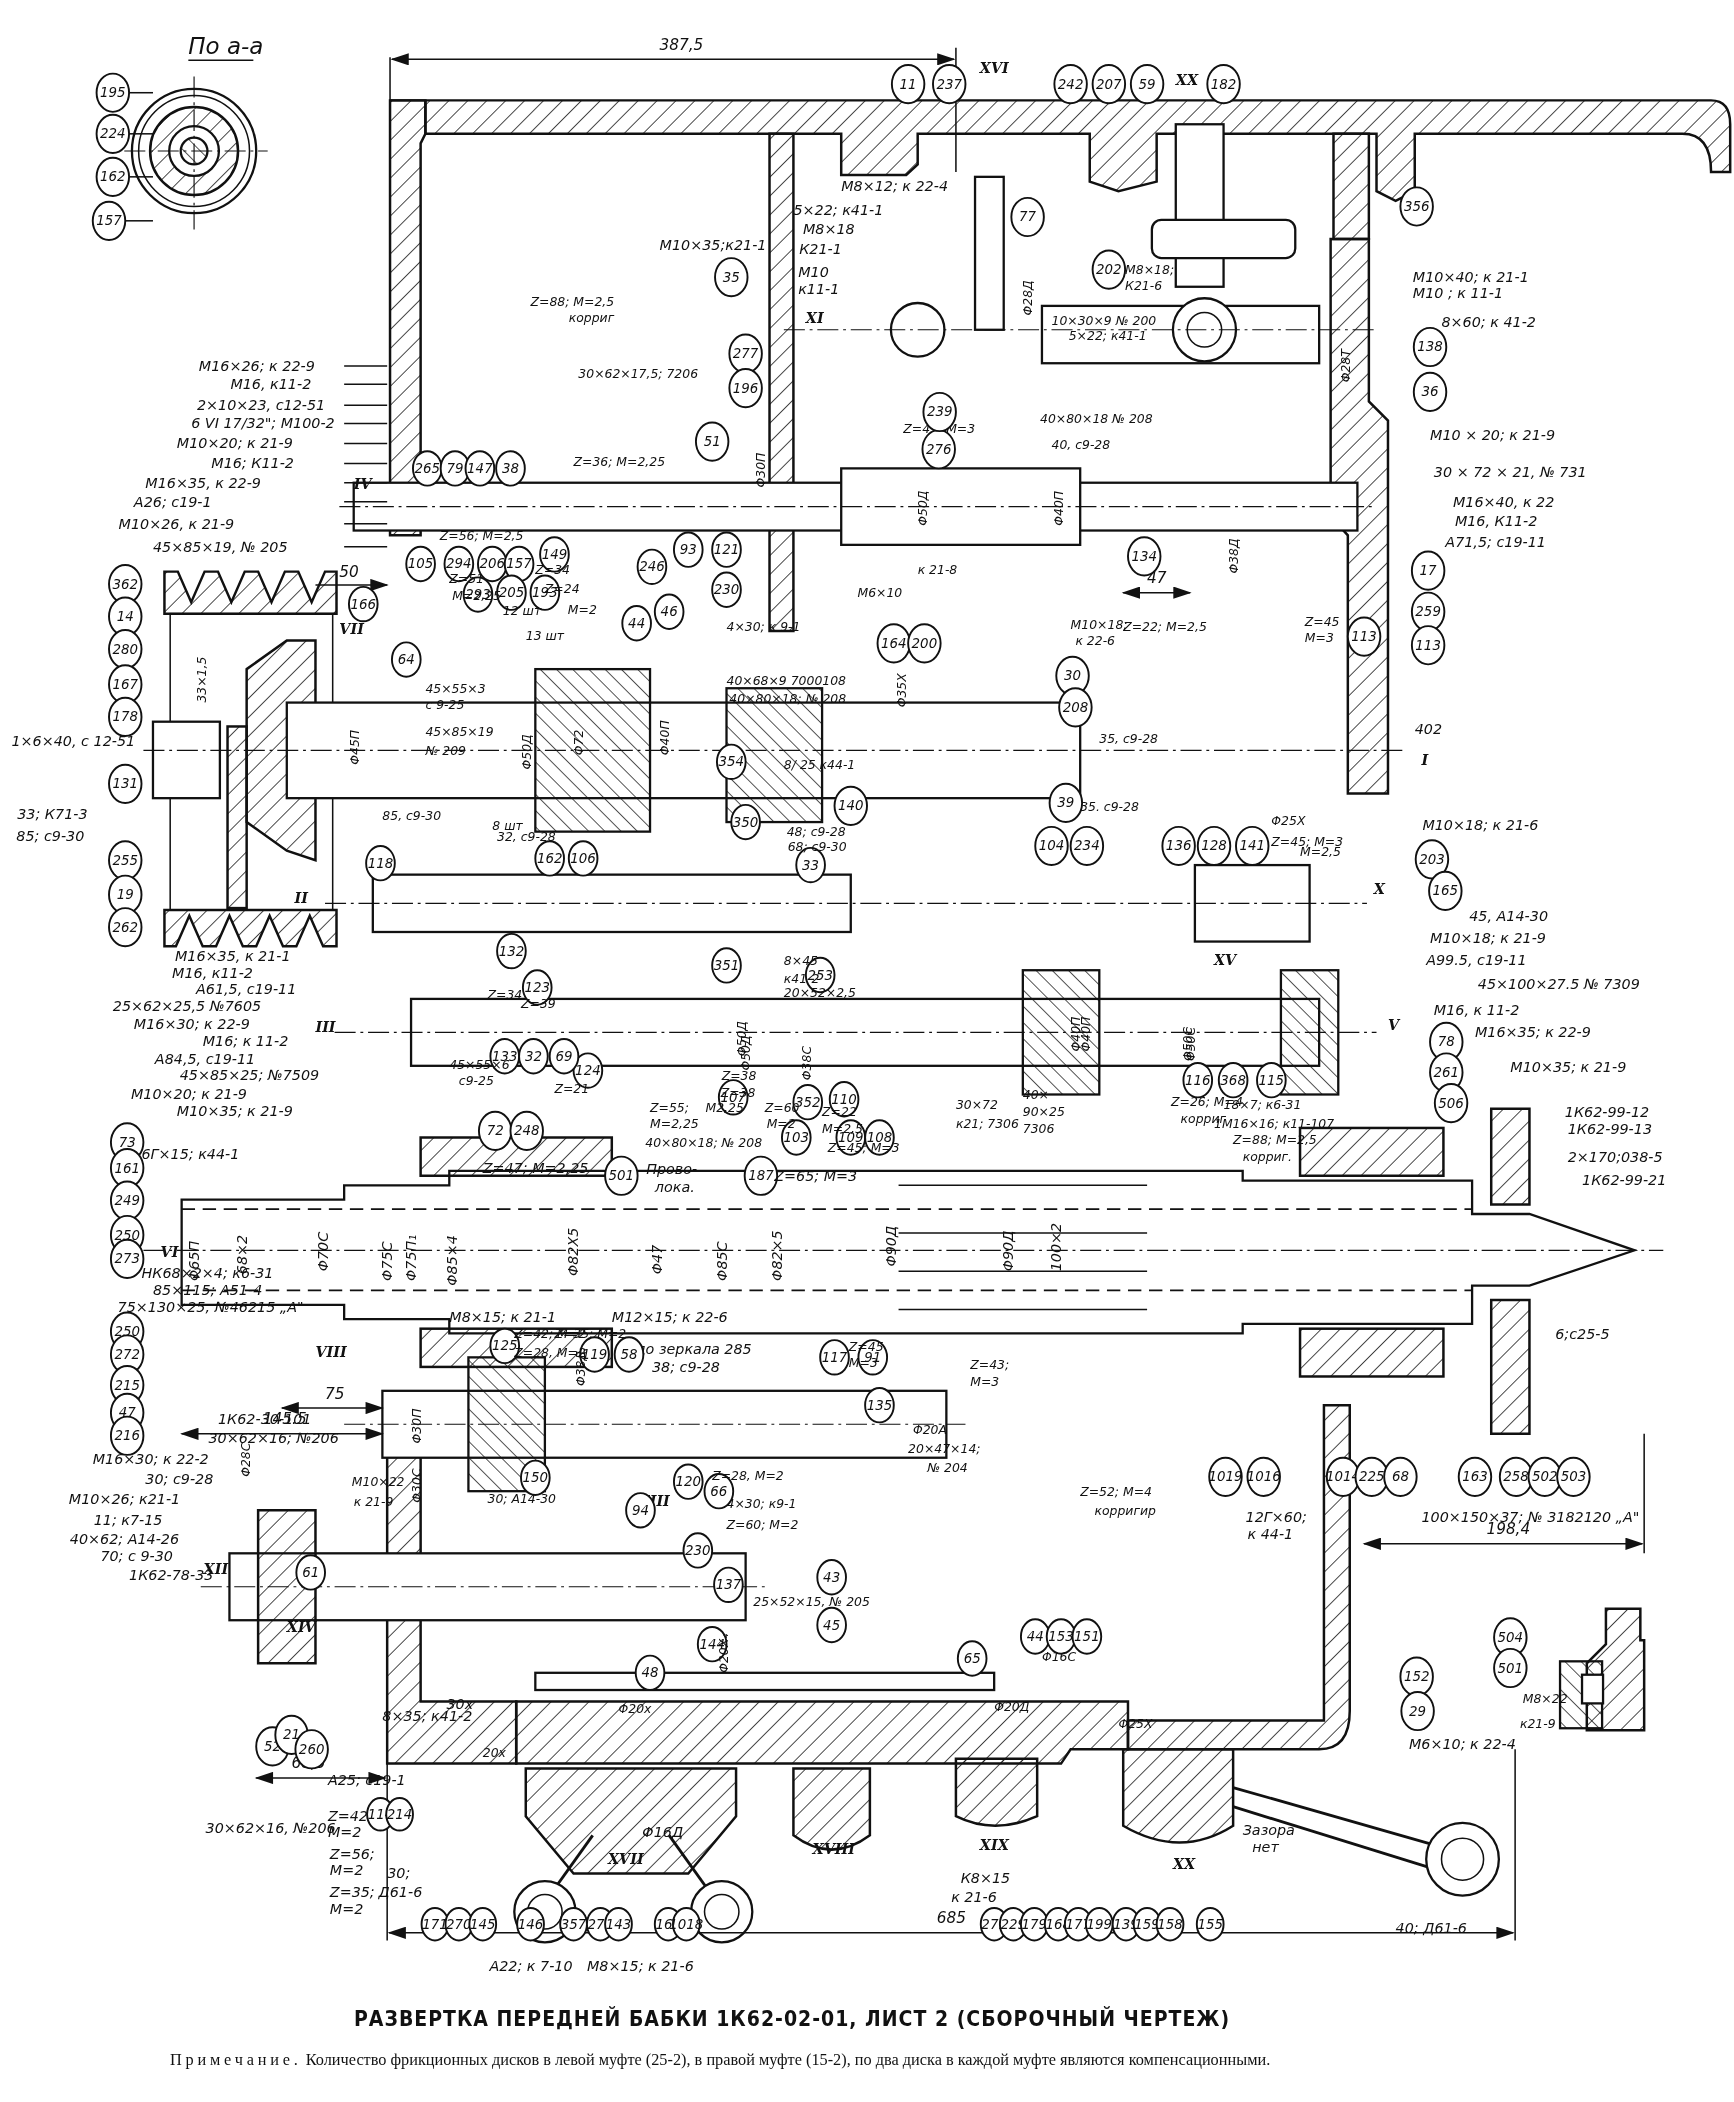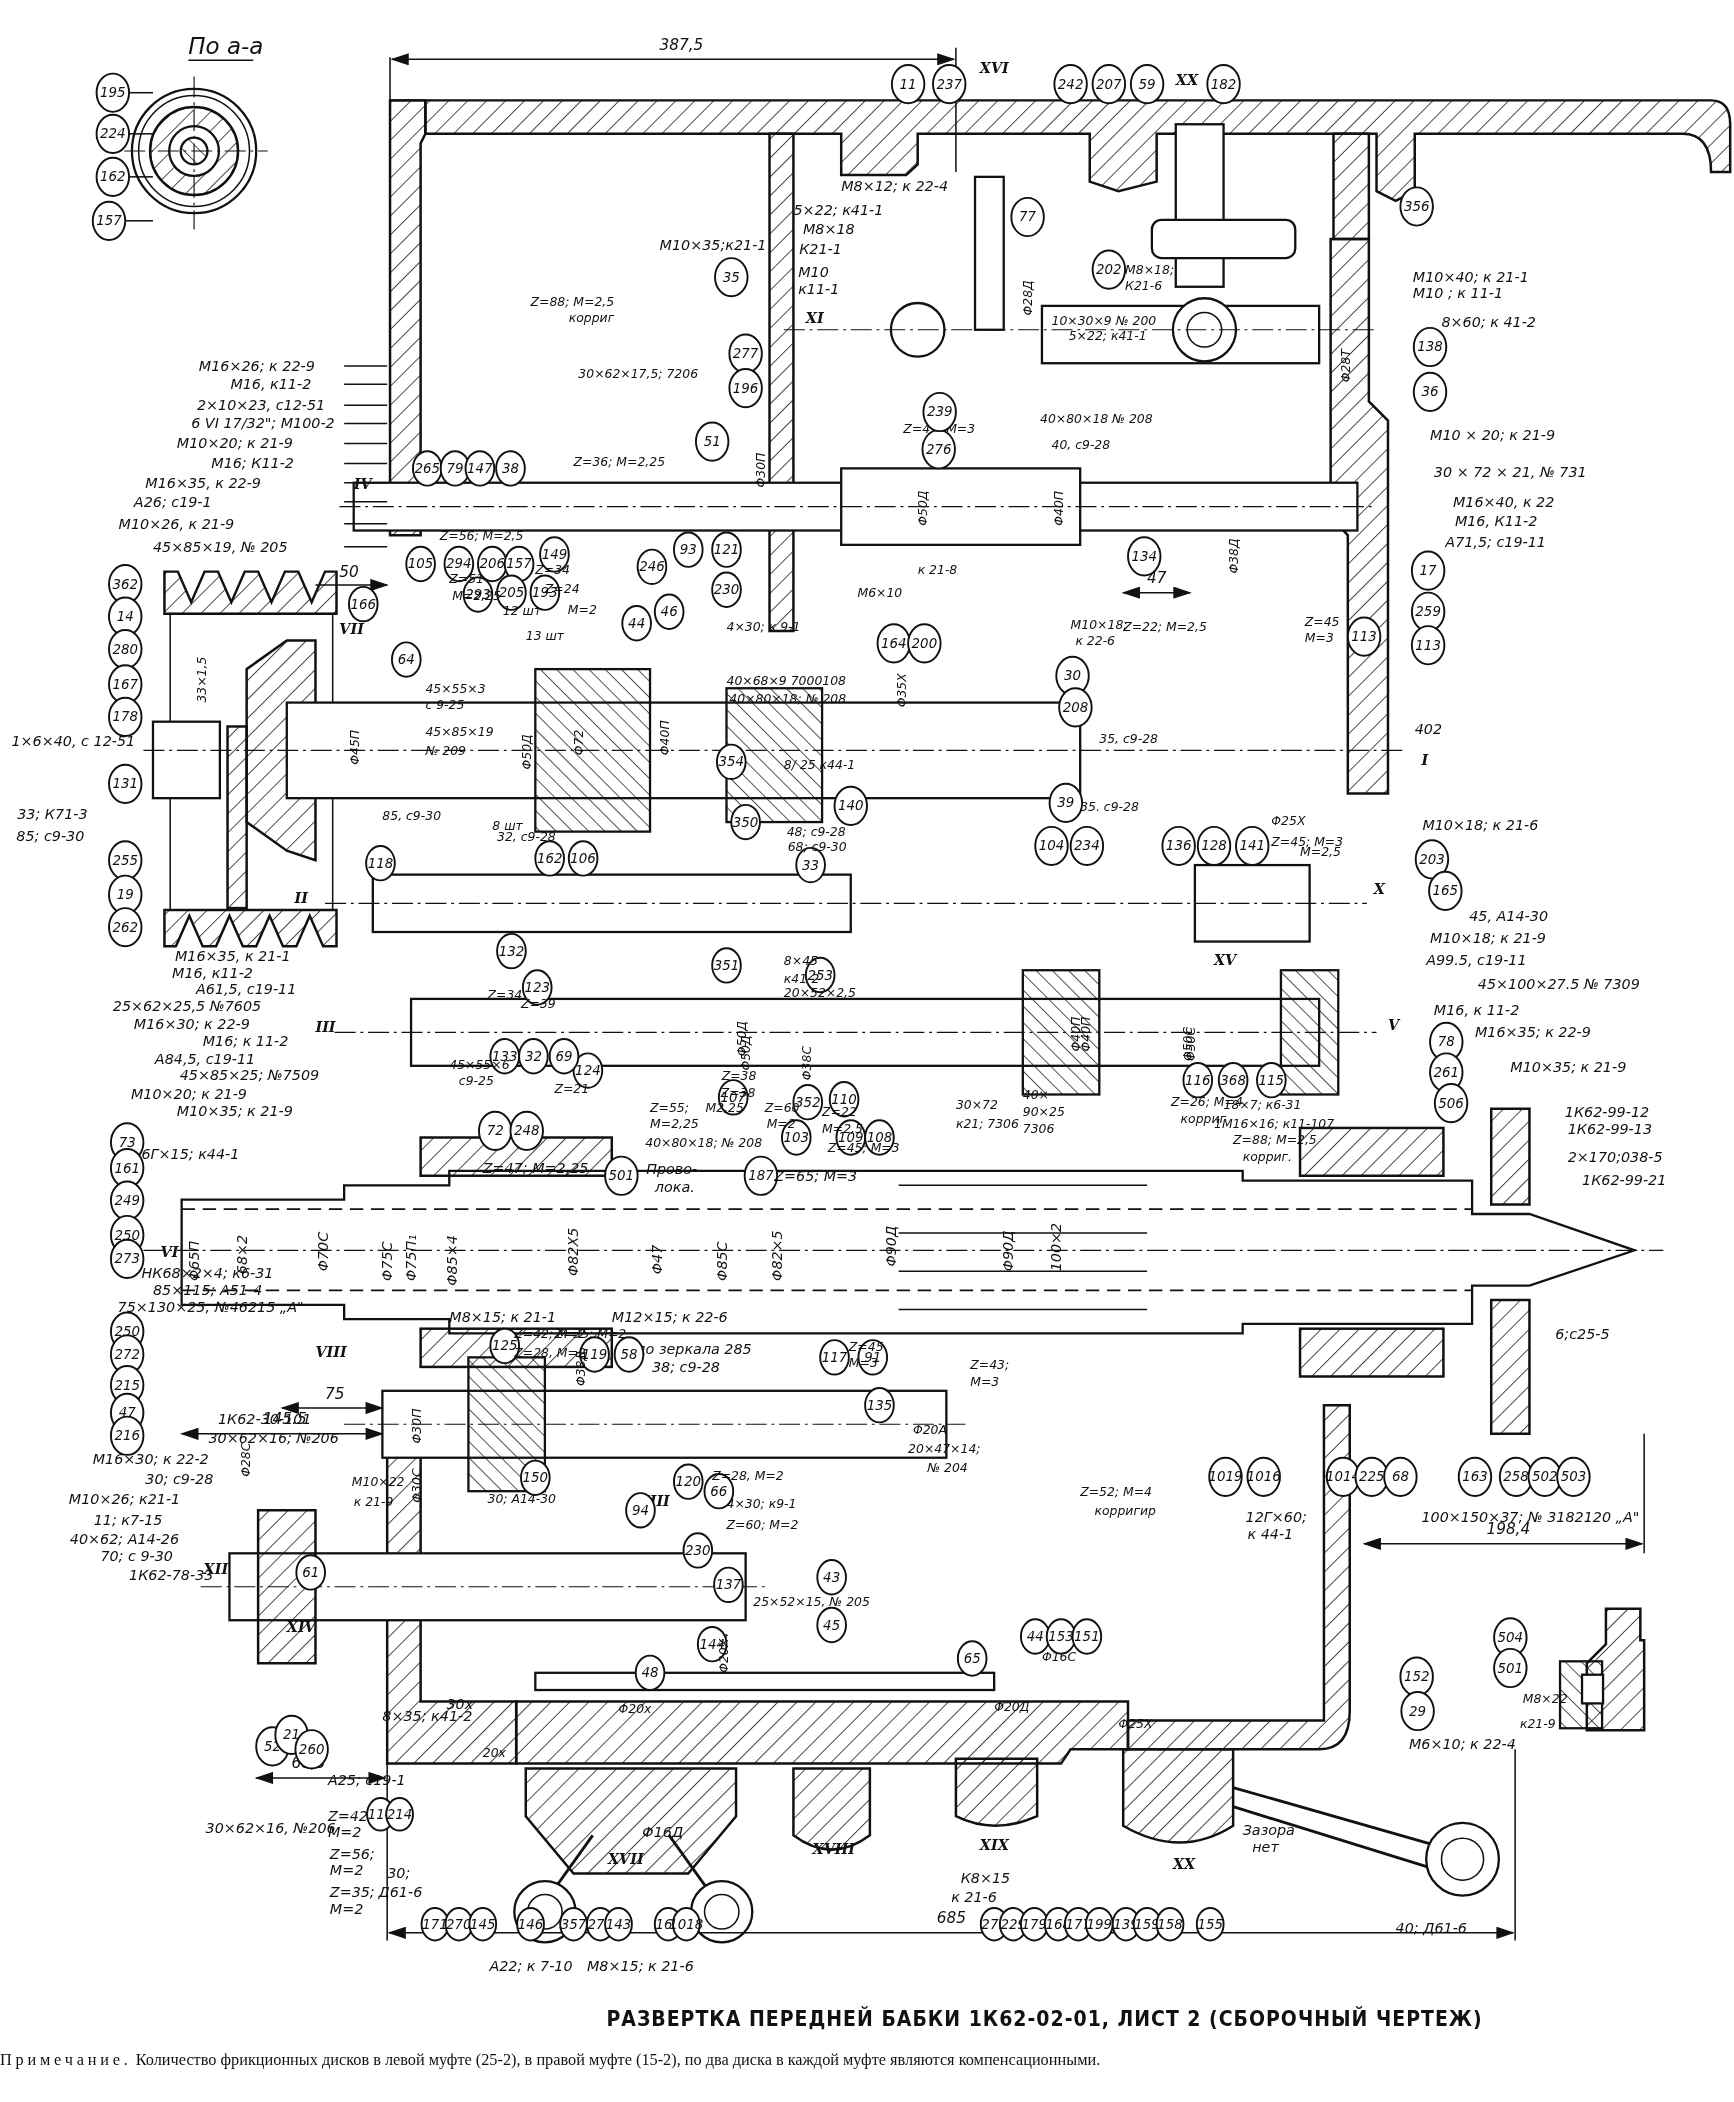--- a/index.html
+++ b/index.html
@@ -13,22 +13,22 @@
   .hatch2{fill:url(#hatch2);stroke:#111;stroke-width:2.4;}
   .solid{fill:#fff;stroke:#111;stroke-width:2.4;}
   .lbl{font-family:"DejaVu Sans","Liberation Sans",sans-serif;font-style:italic;font-size:15px;fill:#111;}
   .lbl-sm{font-family:"DejaVu Sans","Liberation Sans",sans-serif;font-style:italic;font-size:13px;fill:#111;}
   .dim{font-family:"DejaVu Sans","Liberation Sans",sans-serif;font-style:italic;font-size:16px;fill:#111;}
   .roman{font-family:"DejaVu Serif","Liberation Serif",serif;font-style:italic;font-weight:bold;font-size:15px;fill:#111;}
   .bal-c{fill:#fff;stroke:#111;stroke-width:2;}
   .bal-t{font-family:"DejaVu Sans","Liberation Sans",sans-serif;font-style:italic;font-size:14px;fill:#111;text-anchor:middle;dominant-baseline:central;}
   .section-title{font-family:"DejaVu Sans","Liberation Sans",sans-serif;font-style:italic;font-size:24px;fill:#111;}
   #caption{position:absolute;left:0;top:2007px;width:1735px;text-align:center;font-family:"Liberation Sans Narrow","Liberation Sans",sans-serif;}
-  #caption-title{font-family:"DejaVu Sans Condensed","DejaVu Sans",sans-serif;font-weight:bold;font-size:21px;letter-spacing:1px;margin-left:354px;text-align:center;}
-  #caption-note{font-family:"Liberation Serif","DejaVu Serif",serif;font-size:16.3px;margin-top:19px;text-align:left;}
+  #caption-title{font-family:"DejaVu Sans Condensed","DejaVu Sans",sans-serif;font-weight:bold;font-size:21px;letter-spacing:1px;margin-left:354px;text-align:left;}
+  #caption-note{font-family:"Liberation Serif","DejaVu Serif",serif;font-size:16.3px;margin-top:19px;text-align:left;margin-left:170px;}
   #caption-note .spaced{letter-spacing:3.8px;}
 </style>
 </head>
 <body>
 
 <svg id="drawing" viewBox="0 0 1815 2199" xmlns="http://www.w3.org/2000/svg">
   <defs>
     <pattern id="hatch" patternUnits="userSpaceOnUse" width="14" height="14" patternTransform="rotate(45)">
       <line x1="0" y1="0" x2="0" y2="14" stroke="#111" stroke-width="1.6"></line>
     </pattern>

